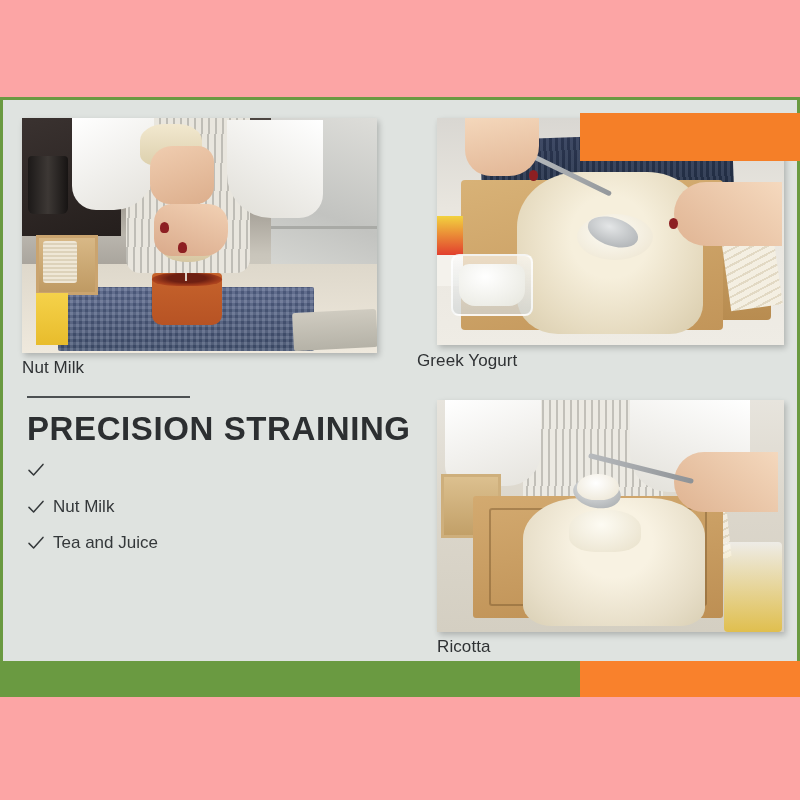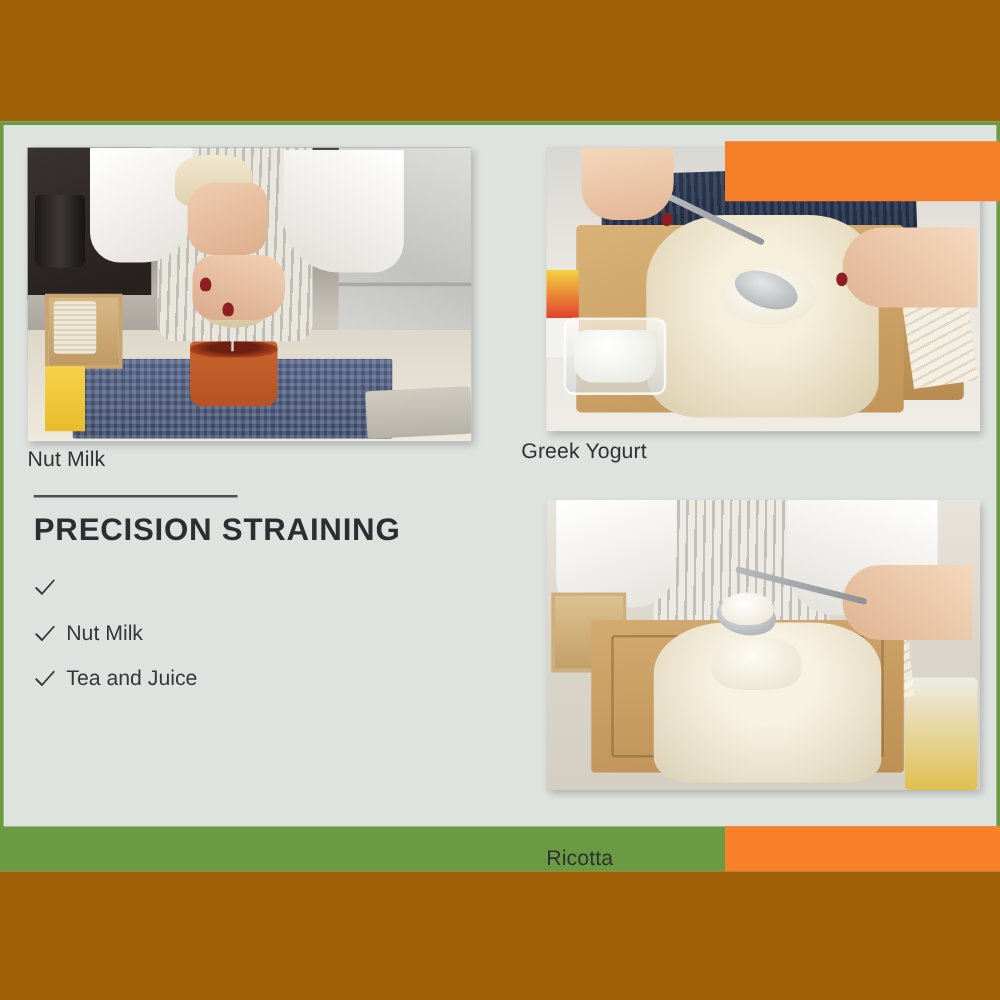--- a/index.html
+++ b/index.html
@@ -10,21 +10,21 @@
     height: 800px;
     background: #ffffff;
     font-family: "Liberation Sans", sans-serif;
     overflow: hidden;
   }
 
   .canvas {
     position: relative;
     width: 800px;
     height: 800px;
-    background: #a16207;
+    background: #fca5a5;
   }
 
   
   .panel {
     position: absolute;
     left: 0px;
     top: 97px;
     width: 800px;
     height: 600px;
     background: #dfe3e0;
@@ -343,37 +343,37 @@
 
   
   .caption {
     position: absolute;
     font-size: 17px;
     color: #2f3234;
     letter-spacing: .1px;
   }
   .cap-1 { left: 19px; top: 258px; }
   .cap-2 { left: 414px; top: 251px; }
-  .cap-3 { left: 434px; top: 537px; margin-top: 40px; }
+  .cap-3 { left: 434px; top: 537px; }
 
   
   .divider {
     position: absolute;
     left: 24px;
     top: 296px;
     width: 163px;
     height: 2px;
     background: #4c5052;
   }
 
   .headline {
     position: absolute;
     left: 24px;
     top: 310px;
-    font-size: 25px;
+    font-size: 33px;
     font-weight: bold;
     letter-spacing: .6px;
     color: #2c2f31;
   }
 
   .feature-list {
     position: absolute;
     left: 24px;
     top: 352px;
     width: 380px;

